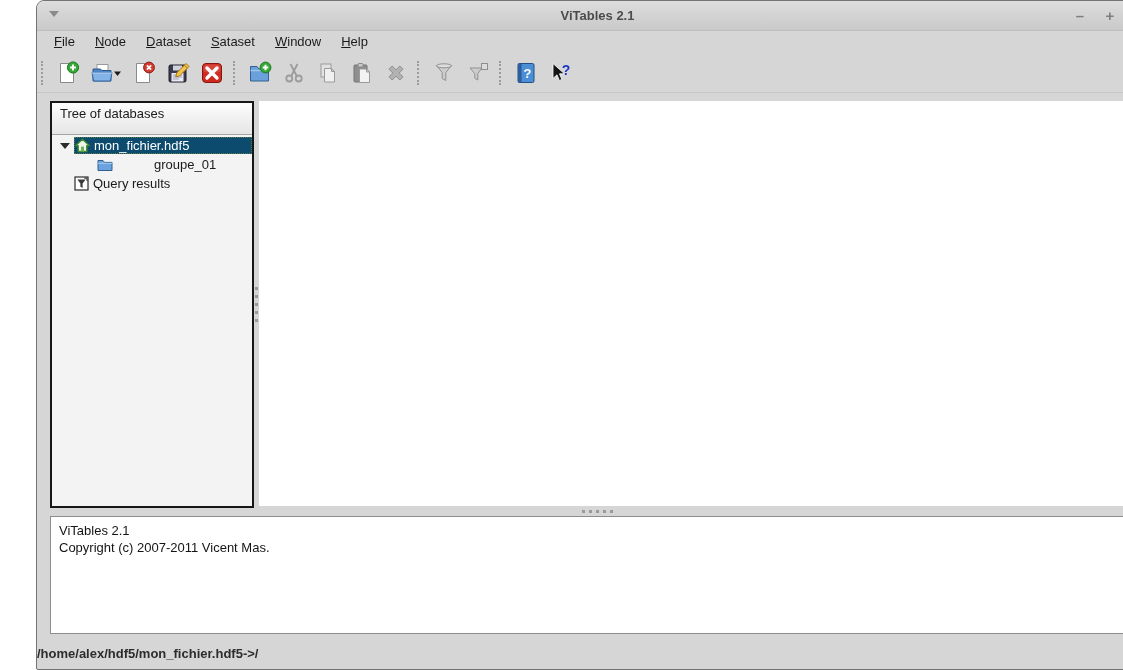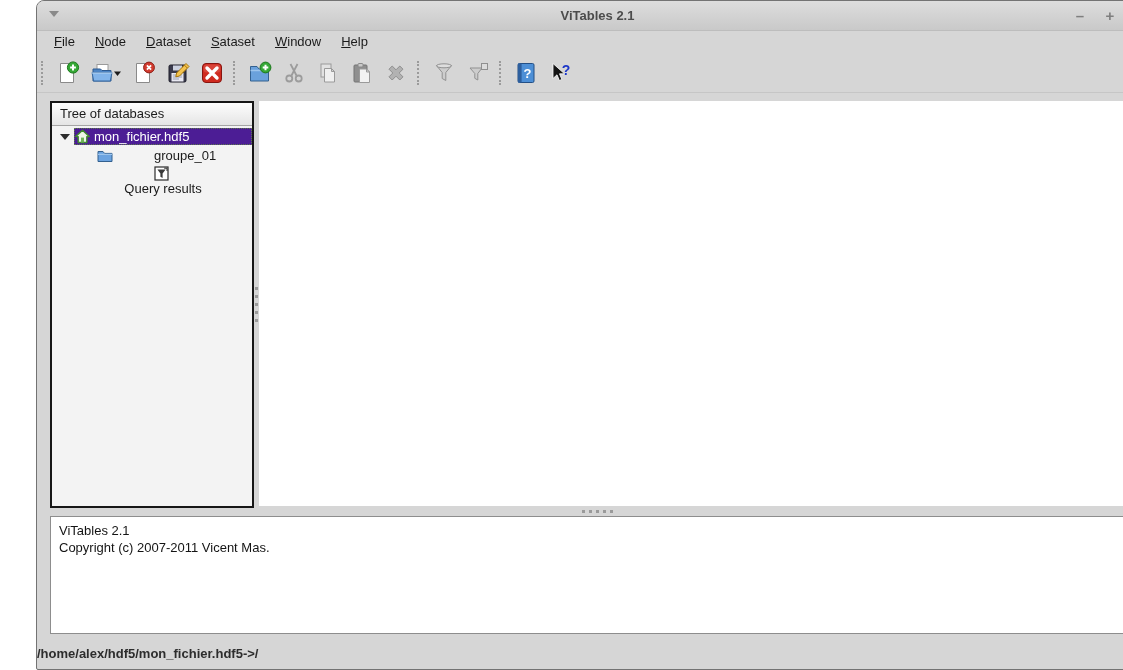--- a/index.html
+++ b/index.html
@@ -38,31 +38,31 @@
   .grip{ width:2px; height:24px; border-left:2px dotted #9b9b9b; margin:0 8px 0 4px; }
   .tbtn{ width:30px; height:30px; display:flex; align-items:center; justify-content:center; margin:0 2px; }
   .tbtn.wide{ width:38px; }
   .tbtn svg{ display:block; }
   
   .tree-panel{
     position:absolute; left:13px; top:100px; width:204px; height:407px;
     background:#f3f3f3; border:2px solid #161616;
   }
   .tree-header{
-    height:23px; line-height:22px; padding-left:8px; font-size:13px; color:#1b1b1b;
+    height:32px; line-height:22px; padding-left:8px; font-size:13px; color:#1b1b1b;
     background:linear-gradient(#fdfdfd,#e5e5e5); border-bottom:1px solid #a5a5a5;
   }
   .tree-row{ display:flex; align-items:center; height:17px; font-size:13px; color:#1a1a1a; margin-top:2px;}
   .row-file{ padding-left:4px; }
   .row-group{ padding-left:45px;gap:37px; }
-  .row-query{ padding-left:22px;flex-direction:column; }
+  .row-query{ padding-left:22px; }
   .expander{ width:18px; display:flex; align-items:center; justify-content:center; }
   .tri-down{ width:0; height:0; border-left:5px solid transparent; border-right:5px solid transparent; border-top:6px solid #2c2c2c; }
   .sel{ flex:1; display:flex; align-items:center; height:17px;
-    background:#4c1d95; outline:1px dotted #5e7c49; outline-offset:-1px; color:#ffffff; }
+    background:#0c4a6e; outline:1px dotted #5e7c49; outline-offset:-1px; color:#ffffff; }
   .tree-icon{ margin-right:4px; display:flex; align-items:center; }
   .sel .tree-icon{ margin-left:1px; }
   
   .v-splitter{ position:absolute; left:217px; top:100px; width:5px; height:407px;
     display:flex; flex-direction:column; align-items:center; justify-content:center; gap:5px; }
   .v-splitter i, .h-splitter i{ width:3px; height:3px; background:#9a9a9a; display:block; }
   .main-view{ position:absolute; left:222px; top:100px; width:888px; height:405px; background:#ffffff; }
   .h-splitter{ position:absolute; left:0; top:505px; right:0; height:10px;
     display:flex; align-items:center; justify-content:center; gap:4px; }
   .log-area{

